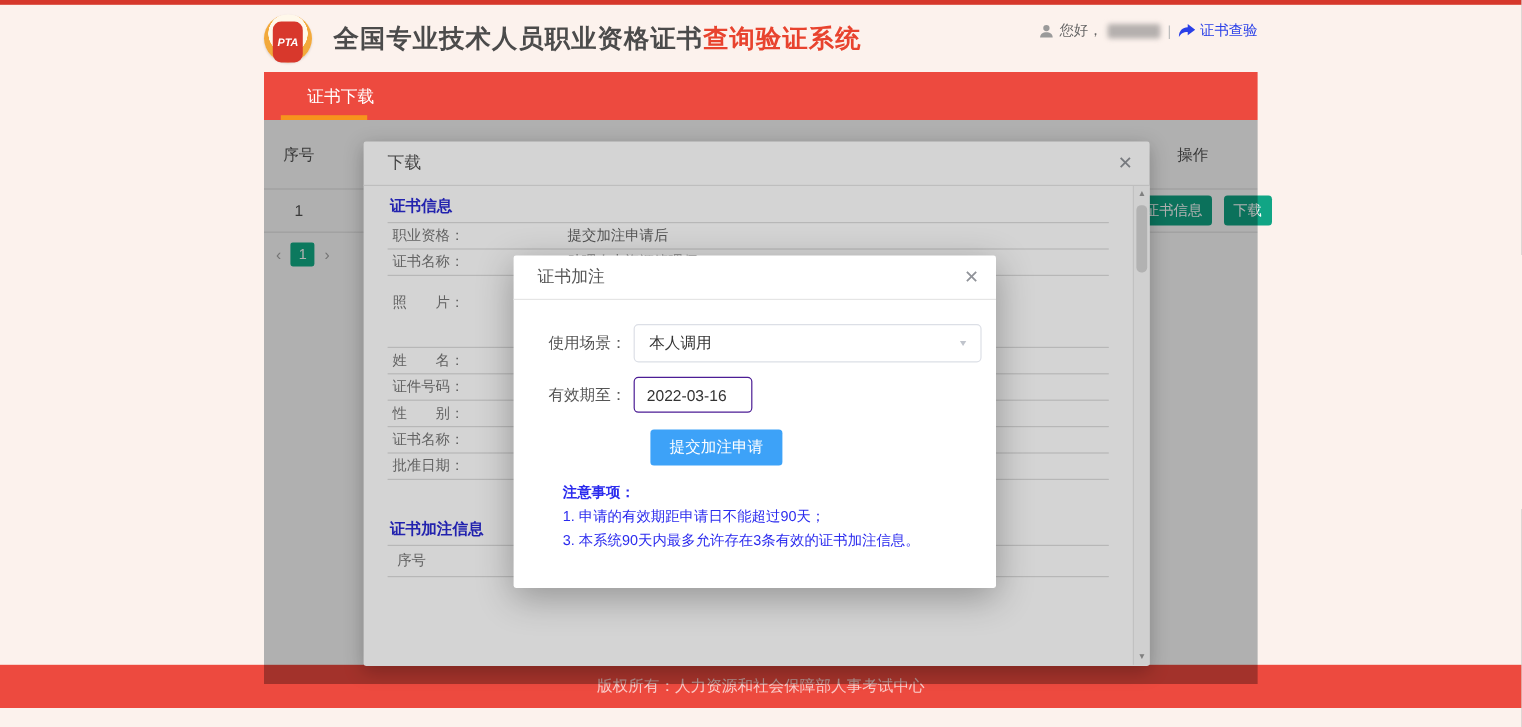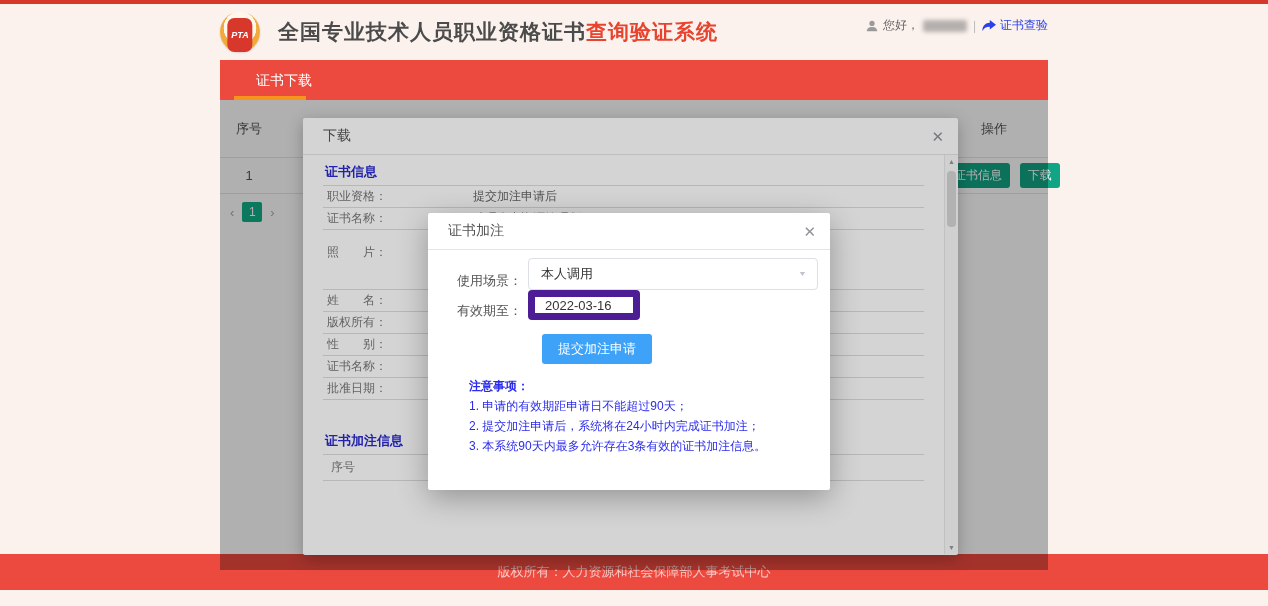--- a/index.html
+++ b/index.html
@@ -66,25 +66,25 @@
   .ann-empty { height:34px; display:flex; align-items:center; justify-content:center; color:#9a9a9a; border-bottom:1px solid #dddddd; }
 
   .dl-scrollbar { position:absolute; right:0; top:37px; bottom:1px; width:14px; background:#fafafa; border-left:1px solid #e8e8e8; z-index:1; }
   .sb-arrow { position:absolute; left:0; width:13px; text-align:center; font-size:7px; color:#999; cursor:pointer; }
   .sb-up { top:3px; } .sb-down { bottom:3px; }
   .sb-thumb { position:absolute; left:2px; top:16px; width:9px; height:56px; background:#d6d6d6; border-radius:4px; cursor:pointer; }
 
   
   .modal-ann { position:absolute; left:208px; top:113px; width:402px; height:277px; background:#fff; z-index:5; border-radius:2px; box-shadow:0 8px 30px rgba(0,0,0,.3); }
   .ann-body { padding:8px 12px 0 14px; }
-  .form-row { display:flex; align-items:flex-end; }
+  .form-row { display:flex; align-items:center; margin-top:12px; }
   .form-label { width:80px; text-align:right; font-size:13px; color:#555; margin-right:6px; flex:0 0 auto; }
   .sel-box { flex:1; height:32px; border:1px solid #dcdfe6; border-radius:4px; display:flex; align-items:center; justify-content:space-between; padding:0 10px 0 12px; font-size:13px; color:#333; cursor:pointer; background:#fff; }
   .sel-caret { color:#c0c4cc; font-size:9px; transform:scaleY(0.8); }
-  .date-input { width:112px; height:30px; border:7px solid #4c1d95; border-radius:4px; padding:0 10px; font-size:13px; color:#333; font-family:"Liberation Sans",sans-serif; }
+  .date-input { width:99px; height:30px; border:1px solid #4c1d95; border-radius:4px; padding:0 10px; font-size:13px; color:#333; font-family:"Liberation Sans",sans-serif; }
   .submit-btn { margin:14px 0 0 100px; background:#3da2f8; color:#fff; border:none; border-radius:3px; height:30px; padding:0 16px; font-size:13px; cursor:pointer; font-family:"Liberation Sans",sans-serif; }
   .notes { margin:12px 0 0 27px; font-size:12px; color:#2b2bee; line-height:20px; }
   .notes-title { font-weight:bold; }
 
   
   .footer { position:absolute; left:0; top:554px; width:1268px; height:36px; background:#ed4a3f; display:flex; align-items:center; justify-content:center; }
   .footer span { color:rgba(255,255,255,0.72); font-size:13px; }
 </style>
 </head>
 <body>
@@ -169,21 +169,21 @@
         </div>
         <div class="info-row tall">
           <div class="if-label">照　　片：</div>
           <div class="if-value"></div>
         </div>
         <div class="info-row">
           <div class="if-label">姓　　名：</div>
           <div class="if-value"></div>
         </div>
         <div class="info-row">
-          <div class="if-label">版权所有：</div>
+          <div class="if-label">证件号码：</div>
           <div class="if-value"></div>
         </div>
         <div class="info-row">
           <div class="if-label">性　　别：</div>
           <div class="if-value"></div>
         </div>
         <div class="info-row">
           <div class="if-label">证书名称：</div>
           <div class="if-value"></div>
         </div>
@@ -222,21 +222,20 @@
         </div>
       </div>
       <div class="form-row">
         <div class="form-label">有效期至：</div>
         <input class="date-input" value="2022-03-16" style="">
       </div>
       <button class="submit-btn">提交加注申请</button>
       <div class="notes">
         <div class="notes-title">注意事项：</div>
         <div>1. 申请的有效期距申请日不能超过90天；</div>
-        <div>2. 提交加注申请后，系统将在24小时内完成证书加注；</div>
         <div>3. 本系统90天内最多允许存在3条有效的证书加注信息。</div>
       </div>
     </div>
   </div>
 
 </div>
 
 <div class="footer">
   <span>版权所有：人力资源和社会保障部人事考试中心</span>
 </div>

